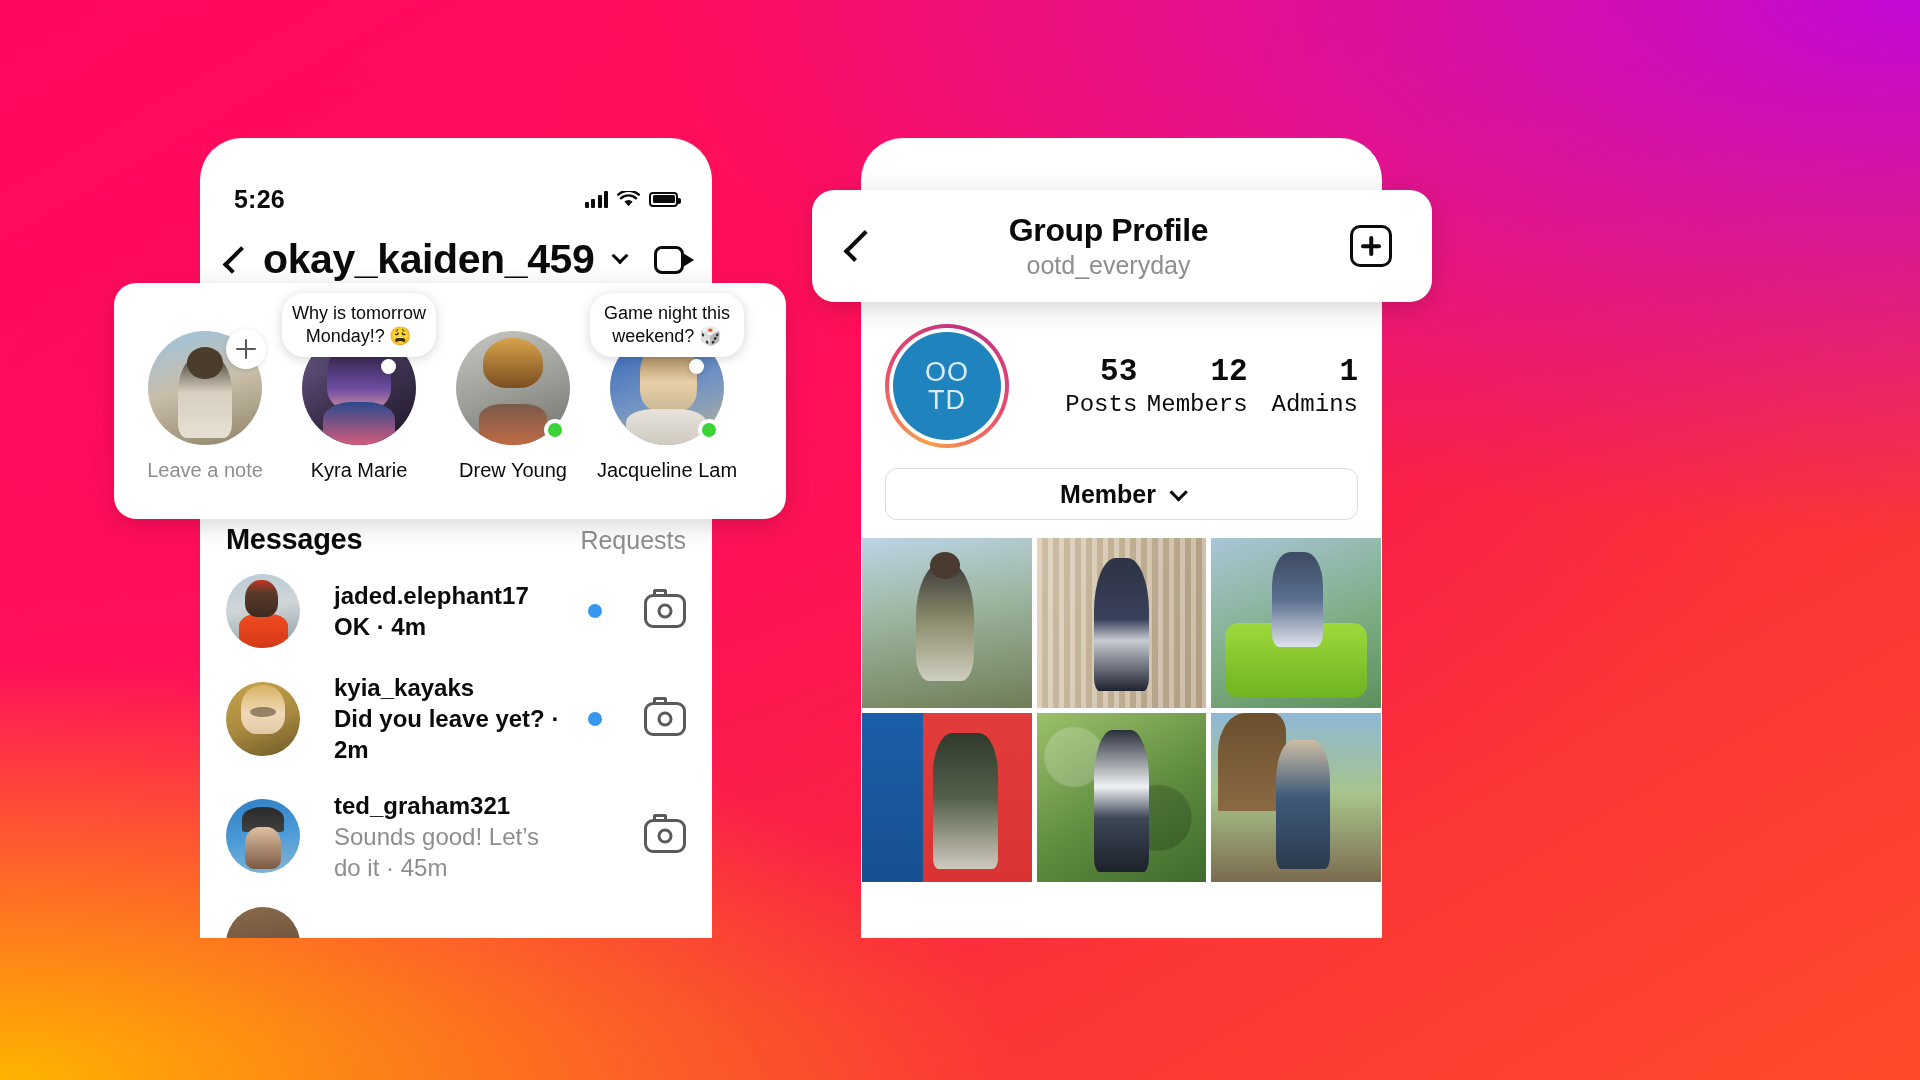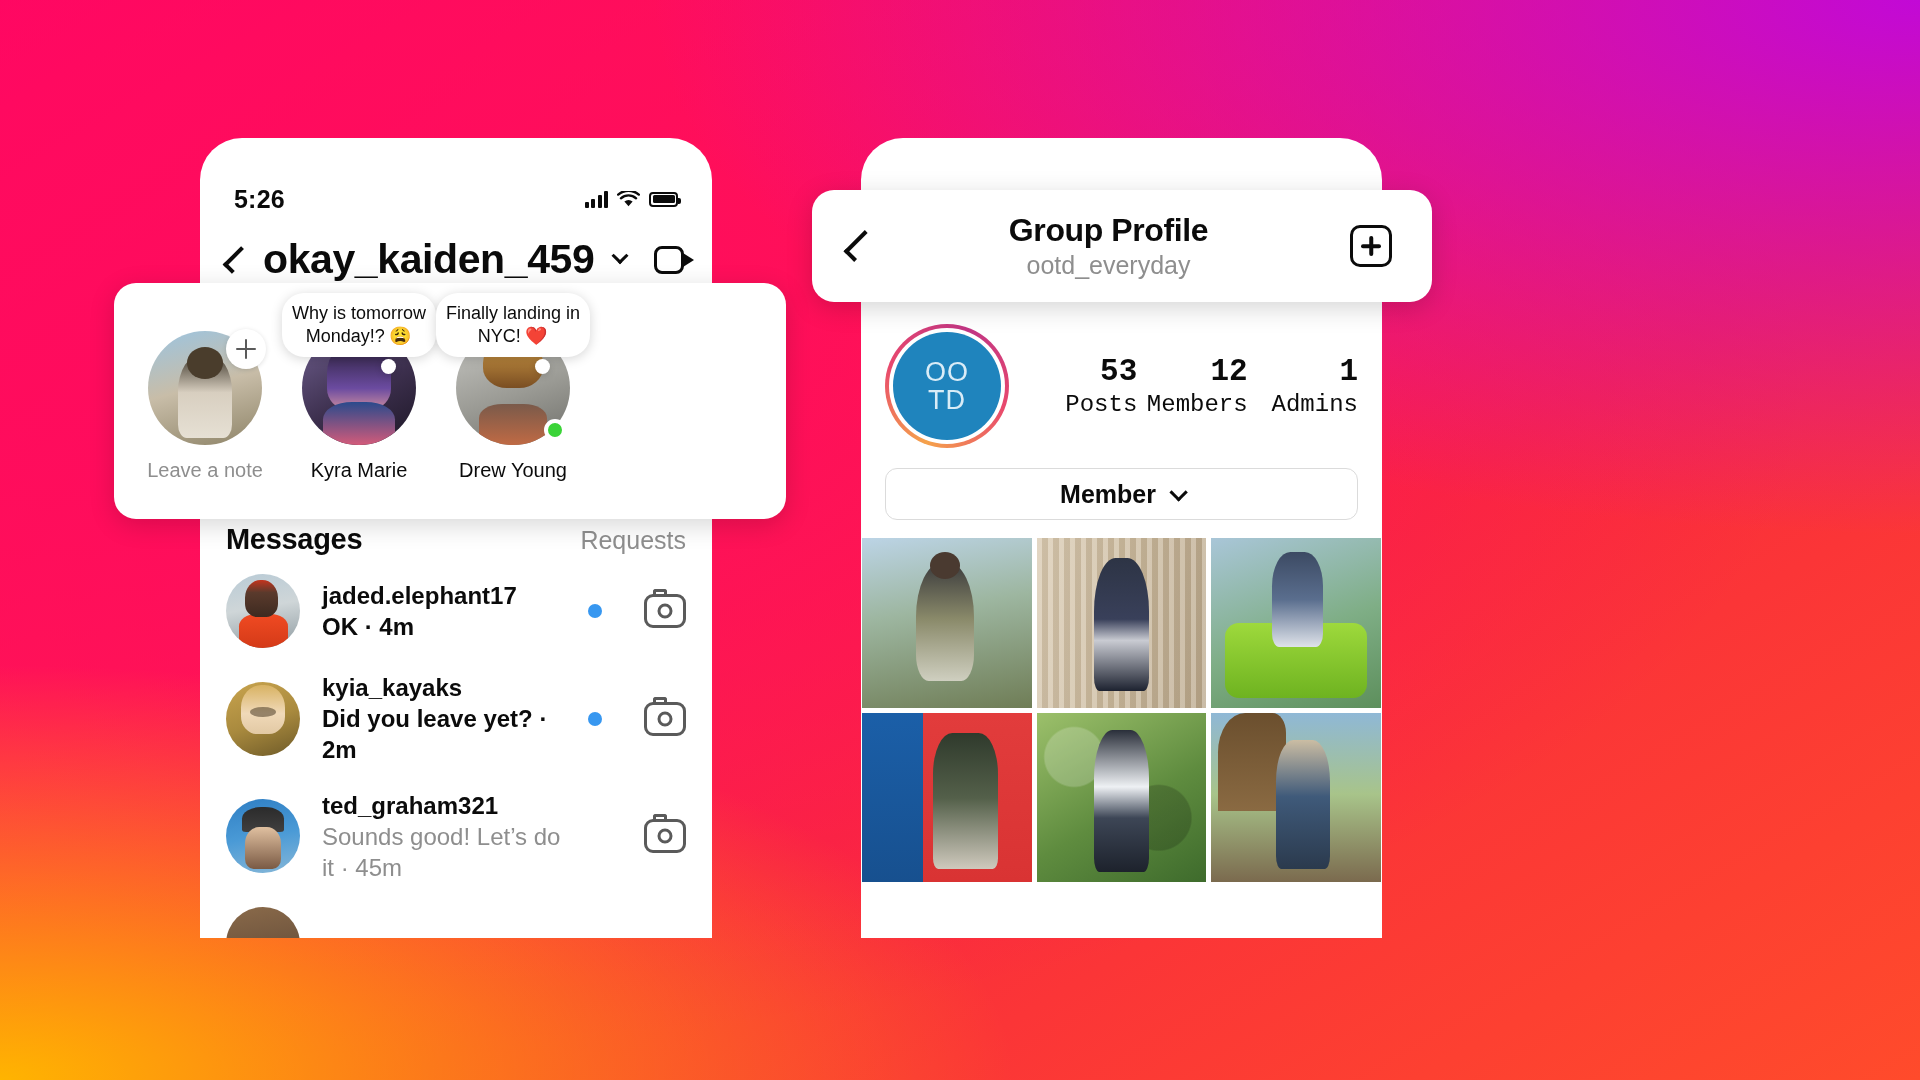--- a/index.html
+++ b/index.html
@@ -176,21 +176,21 @@
   .section-title { font-size: 29px; font-weight: 700; color:#0b0b0b; letter-spacing:-0.3px; }
   .section-action { font-size: 25px; color:#8e8e8e; }
 
   .msg-row {
     display:flex; align-items:center; gap: 22px;
     padding: 12px 26px;
   }
   .msg-av {
     width: 74px; height: 74px; border-radius:50%; flex:none; overflow:hidden; position:relative;
   }
-  .msg-text { flex:1 1 auto; min-width:0; }
+  .msg-text { flex:1 1 auto; min-width:0;margin-left:12px; }
   .msg-user { font-size:24px; font-weight:700; color:#0b0b0b; line-height:1.3; }
   .msg-prev { font-size:24px; color:#0b0b0b; line-height:1.3; font-weight:700; }
   .msg-prev.read { color:#8e8e8e; font-weight:400; }
   .unread-dot { width:14px; height:14px; border-radius:50%; background:#3797f0; flex:none; margin-right: 20px;}
   .unread-dot.hidden { visibility:hidden; }
   .ic-cam {
     width:42px; height:34px; flex:none; position:relative;
   }
   .ic-cam .b {
     position:absolute; inset:0; border:3.5px solid #5a5a5a; border-radius:9px;
@@ -488,30 +488,39 @@
       <div class="note-bubble">Why is tomorrow Monday!? 😩</div>
       <div class="note-av">
         <div class="img">
             <div class="av av-kyra"></div>
           </div>
       </div>
       <div class="note-name">Kyra Marie</div>
     </div>
 
     <div class="note-item">
-      <div class="note-bubble">Finally landing in NYC! ❤️</div>
       <div class="note-av">
         <div class="img">
             <div class="av av-drew"></div>
           </div>
         <div class="online-dot"></div>
       </div>
       <div class="note-name">Drew Young</div>
     </div>
 
+    <div class="note-item">
+      <div class="note-bubble">Game night this weekend? 🎲</div>
+      <div class="note-av">
+        <div class="img">
+            <div class="av av-jacqueline"></div>
+          </div>
+        <div class="online-dot"></div>
+      </div>
+      <div class="note-name">Jacqueline Lam</div>
+    </div>
 
   </div>
 
   <div class="phone" id="phone-right">
 
     <div class="statusbar">
       <div class="sb-time">5:26</div>
       <div class="sb-right">
         <div class="bars">
             <i></i>

